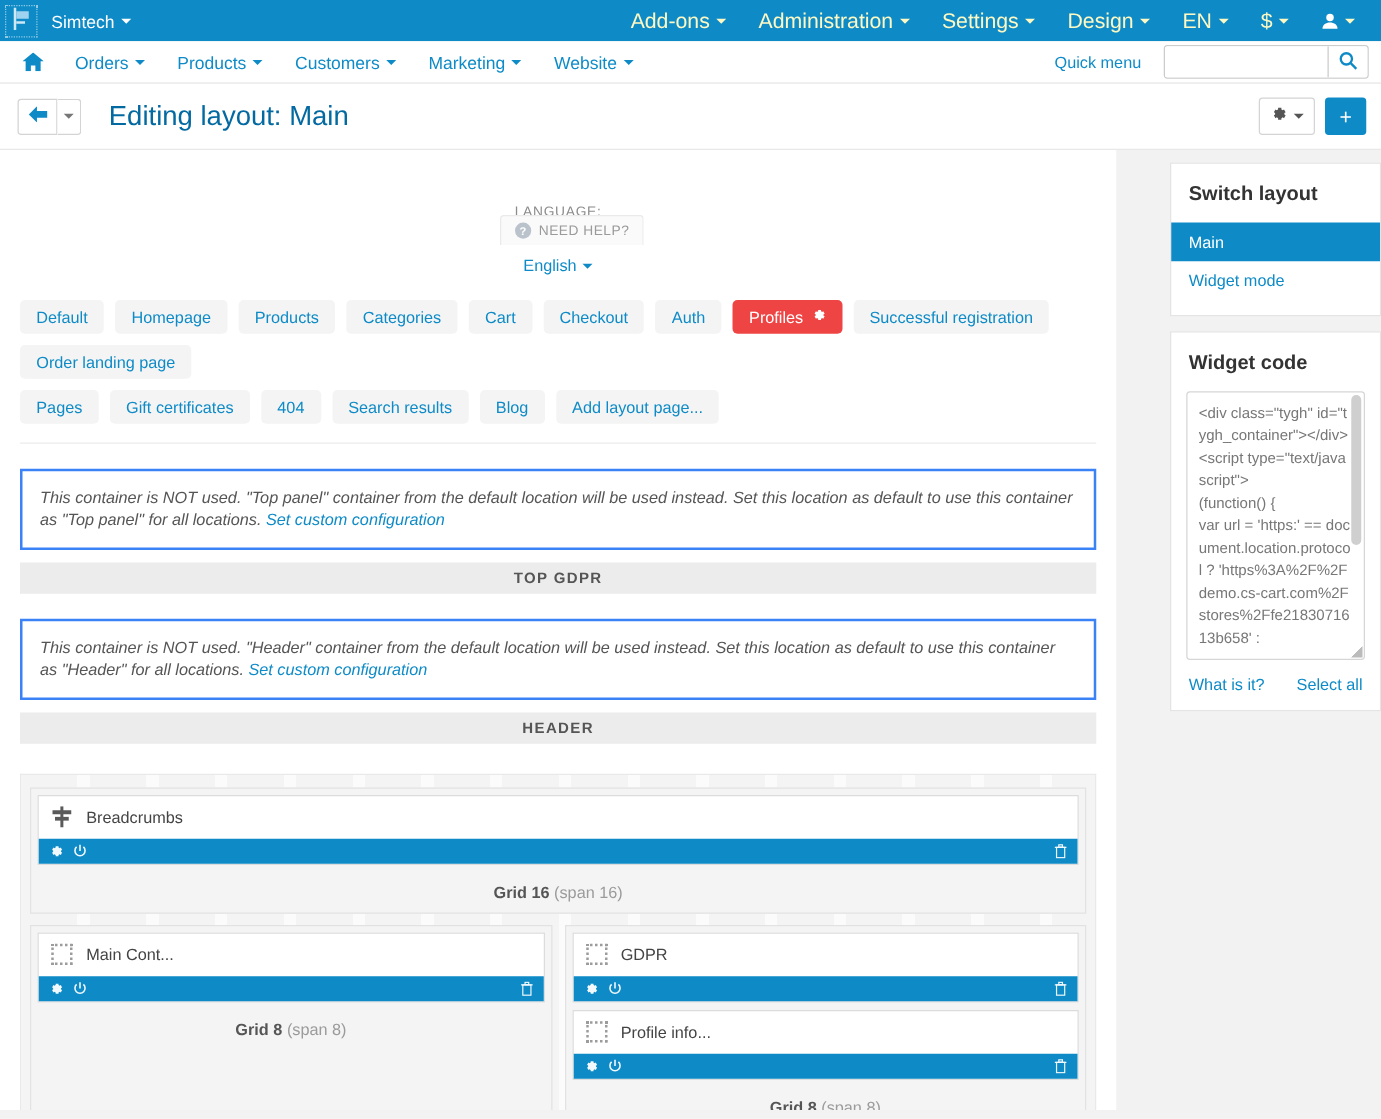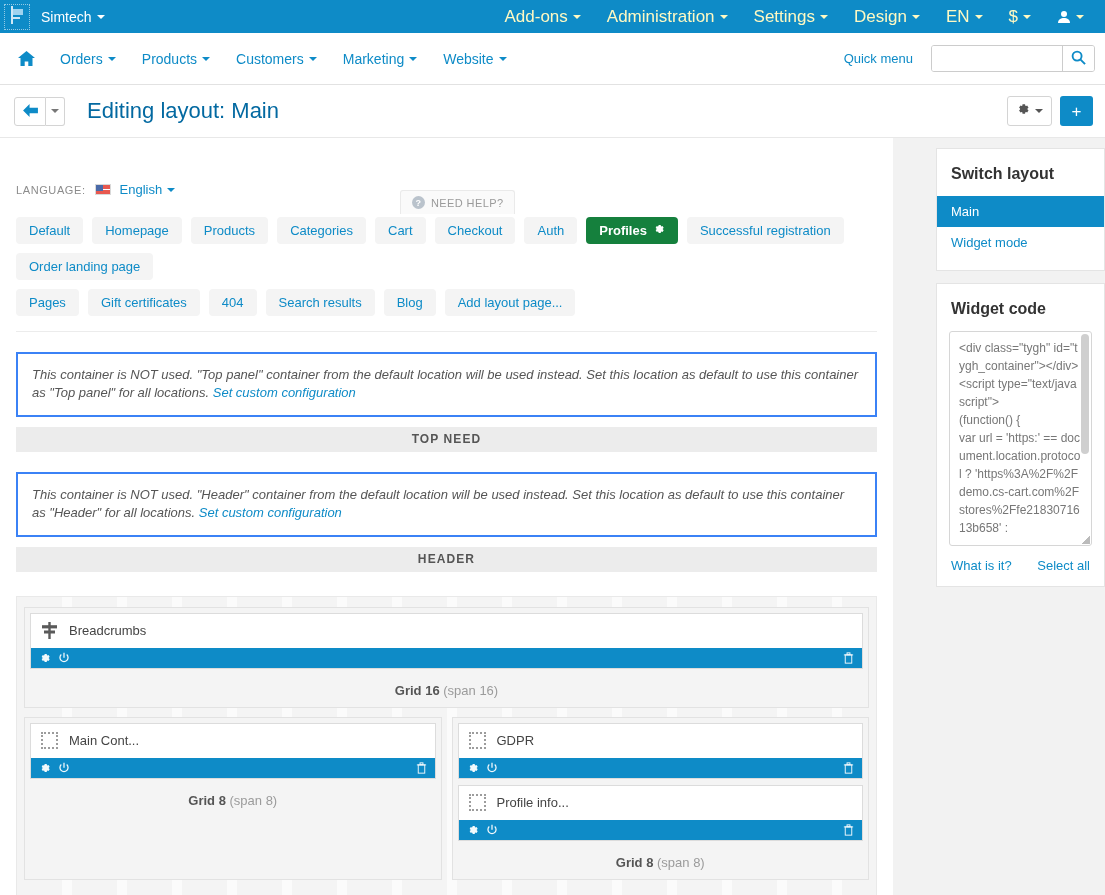--- a/index.html
+++ b/index.html
@@ -57,21 +57,21 @@
     padding: 0 13px;
     height: 100%;
     display: flex; align-items: center; gap: 5px;
     cursor: pointer;
     white-space: nowrap;
   }
   .user-icon svg { display: block; }
 
   
   .subnav {
-    height: 52px;
+    height: 34px;
     background: #ffffff;
     border-bottom: 1px solid #e2e2e2;
     display: flex;
     align-items: center;
     padding: 0 10px 0 6px;
     position: relative;
   }
   .subnav-item {
     color: #0e8bc7;
     font-size: 14px;
@@ -218,20 +218,21 @@
   }
 
   .main-inner { padding: 0 16px; }
 
   
   .lang-row {
     display: flex; align-items: center;
     padding: 44px 0 0 0;
     font-size: 11px;
     gap: 9px;
+    flex-direction: column;
   }
   .lang-label { color: #8c8c8c; letter-spacing: 0.6px; }
   .flag {
     width: 16px; height: 11px;
     background: linear-gradient(#e8584f 0 18%, #fff 18% 27%, #e8584f 27% 45%, #fff 45% 55%, #e8584f 55% 73%, #fff 73% 82%, #e8584f 82% 100%);
     position: relative;
     border: 1px solid #d9d9d9;
   }
   .flag::before {
     content: "";
@@ -249,21 +250,21 @@
     background: #f4f4f4;
     border-radius: 4px;
     color: #0e8bc7;
     font-size: 13px;
     height: 27px;
     padding: 0 13px;
     display: inline-flex; align-items: center; gap: 6px;
     cursor: pointer;
     white-space: nowrap;
   }
-  .tab.active { background: #15803d; color: #fff; font-weight: bold; }
+  .tab.active { background: #ef4444; color: #fff; }
 
   
   .notice-block { padding-top: 20px; }
   .notice {
     border: 2px solid #3b82f6;
     background: #fff;
     padding: 12px 14px;
     font-size: 13px;
     color: #555;
     line-height: 1.42;
@@ -601,21 +602,21 @@
           <div class="tab">
               <span>Add layout page...</span>
             </div>
         </div>
       </div>
 
       <div class="notice-block">
         <div class="notice">
           <span>This container is NOT used. "Top panel" container from the default location will be used instead. Set this location as default to use this container as "Top panel" for all locations. </span><a>Set custom configuration</a>
         </div>
-        <div class="container-bar">TOP NEED</div>
+        <div class="container-bar">TOP GDPR</div>
       </div>
 
       <div class="notice-block">
         <div class="notice">
           <span>This container is NOT used. "Header" container from the default location will be used instead. Set this location as default to use this container as "Header" for all locations. </span><a>Set custom configuration</a>
         </div>
         <div class="container-bar">HEADER</div>
       </div>
 
       <div class="grid-region">

